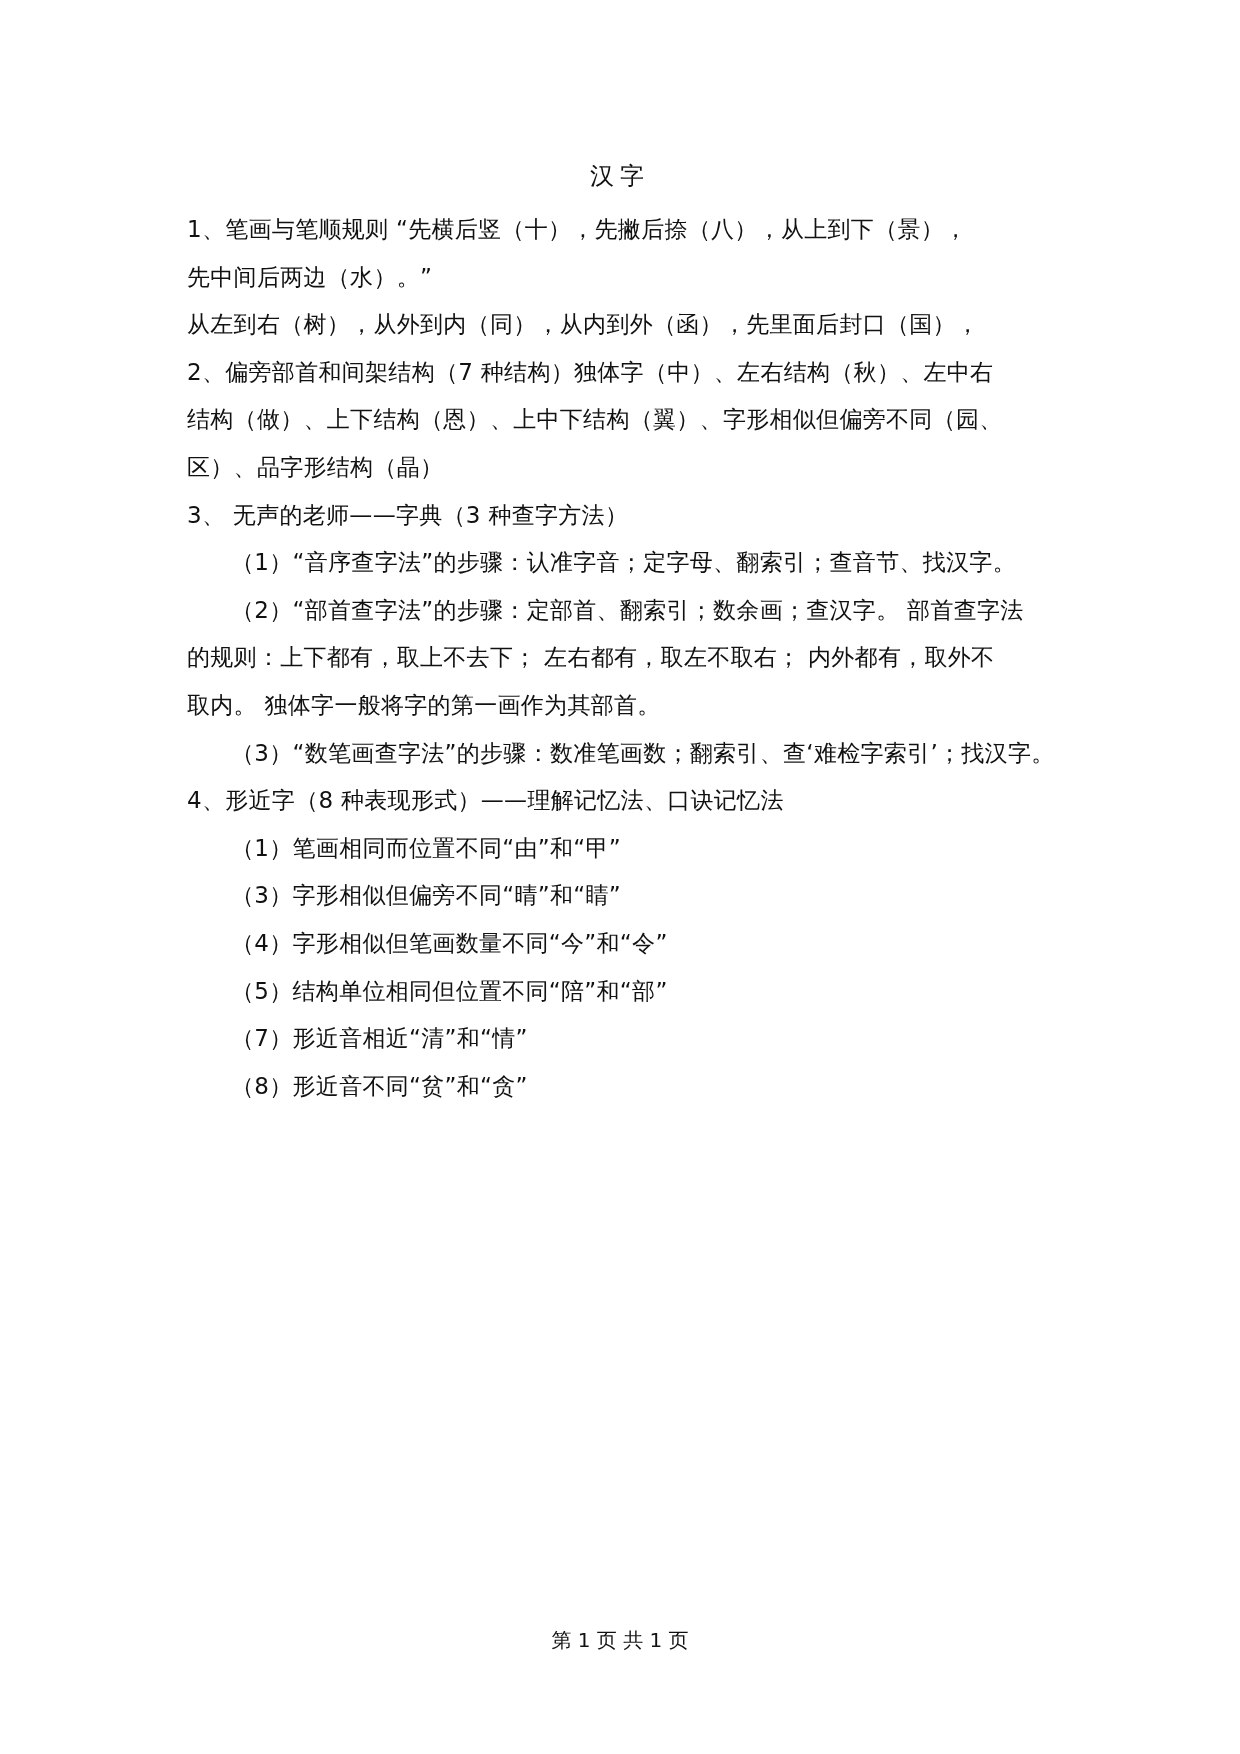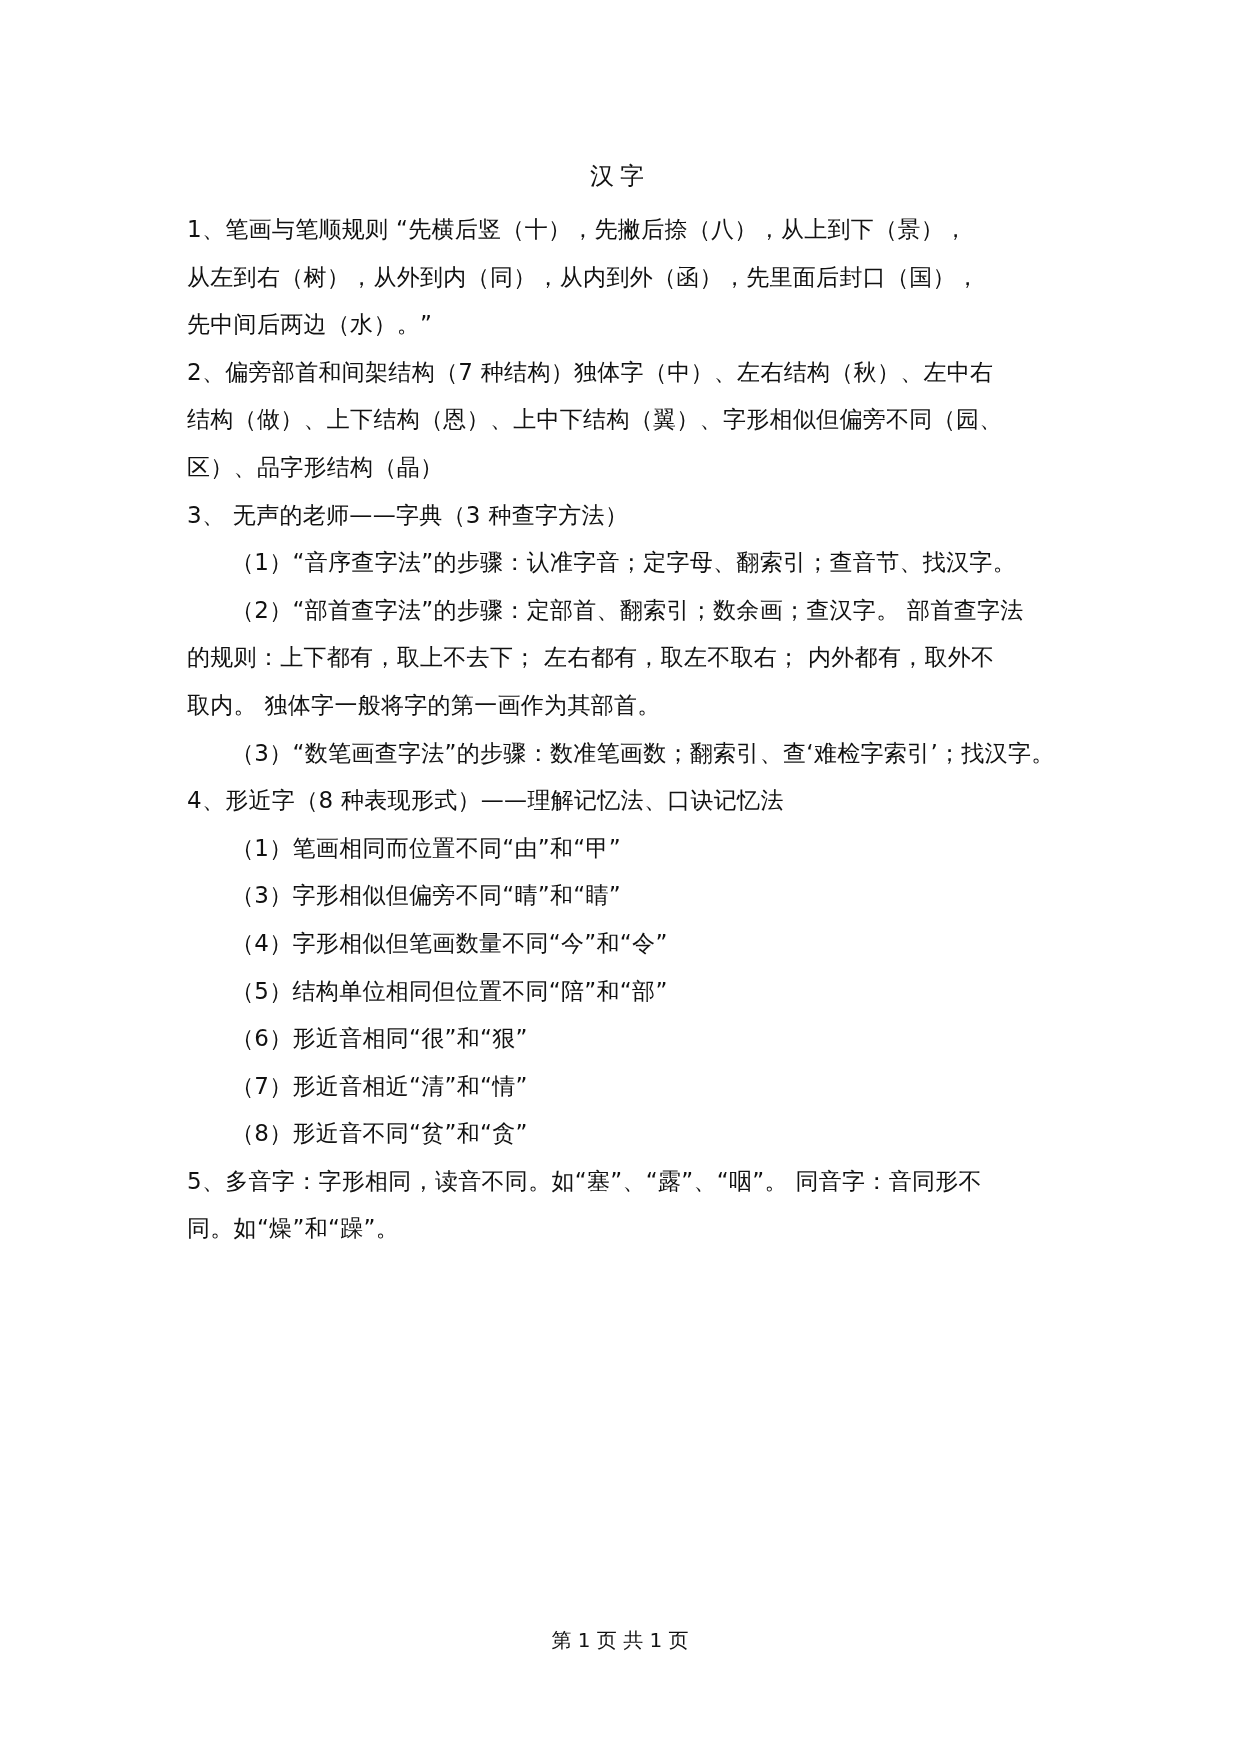--- a/index.html
+++ b/index.html
@@ -16,46 +16,41 @@
 </style>
 </head>
 <body>
 
 <div class="page">
   <div class="title">汉字</div>
 
   <div class="body">
     <div>
       <div class="line">1、笔画与笔顺规则 “先横后竖（十），先撇后捺（八），从上到下（景），</div>
+      <div class="line">先中间后两边（水）。”</div>
       <div class="line">从左到右（树），从外到内（同），从内到外（函），先里面后封口（国），</div>
-      <div class="line">先中间后两边（水）。”</div>
     </div>
     <div>
       <div class="line">2、偏旁部首和间架结构（7 种结构）独体字（中）、左右结构（秋）、左中右</div>
       <div class="line">结构（做）、上下结构（恩）、上中下结构（翼）、字形相似但偏旁不同（园、</div>
       <div class="line">区）、品字形结构（晶）</div>
     </div>
     <div>
       <div class="line">3、 无声的老师——字典（3 种查字方法）</div>
       <div class="line indent">（1）“音序查字法”的步骤：认准字音；定字母、翻索引；查音节、找汉字。</div>
       <div class="line indent">（2）“部首查字法”的步骤：定部首、翻索引；数余画；查汉字。 部首查字法</div>
       <div class="line">的规则：上下都有，取上不去下； 左右都有，取左不取右； 内外都有，取外不</div>
       <div class="line">取内。 独体字一般将字的第一画作为其部首。</div>
       <div class="line indent">（3）“数笔画查字法”的步骤：数准笔画数；翻索引、查‘难检字索引’；找汉字。</div>
     </div>
     <div>
       <div class="line">4、形近字（8 种表现形式）——理解记忆法、口诀记忆法</div>
       <div class="line indent">（1）笔画相同而位置不同“由”和“甲”</div>
       <div class="line indent">（3）字形相似但偏旁不同“晴”和“睛”</div>
       <div class="line indent">（4）字形相似但笔画数量不同“今”和“令”</div>
       <div class="line indent">（5）结构单位相同但位置不同“陪”和“部”</div>
-      <div class="line indent">（6）形近音相同“很”和“狠”</div>
       <div class="line indent">（7）形近音相近“清”和“情”</div>
       <div class="line indent">（8）形近音不同“贫”和“贪”</div>
-    </div>
-    <div>
-      <div class="line">5、多音字：字形相同，读音不同。如“塞”、“露”、“咽”。 同音字：音同形不</div>
-      <div class="line">同。如“燥”和“躁”。</div>
     </div>
   </div>
 
   <div class="footer">第 1 页 共 1 页</div>
 </div>
 
 </body></html>

